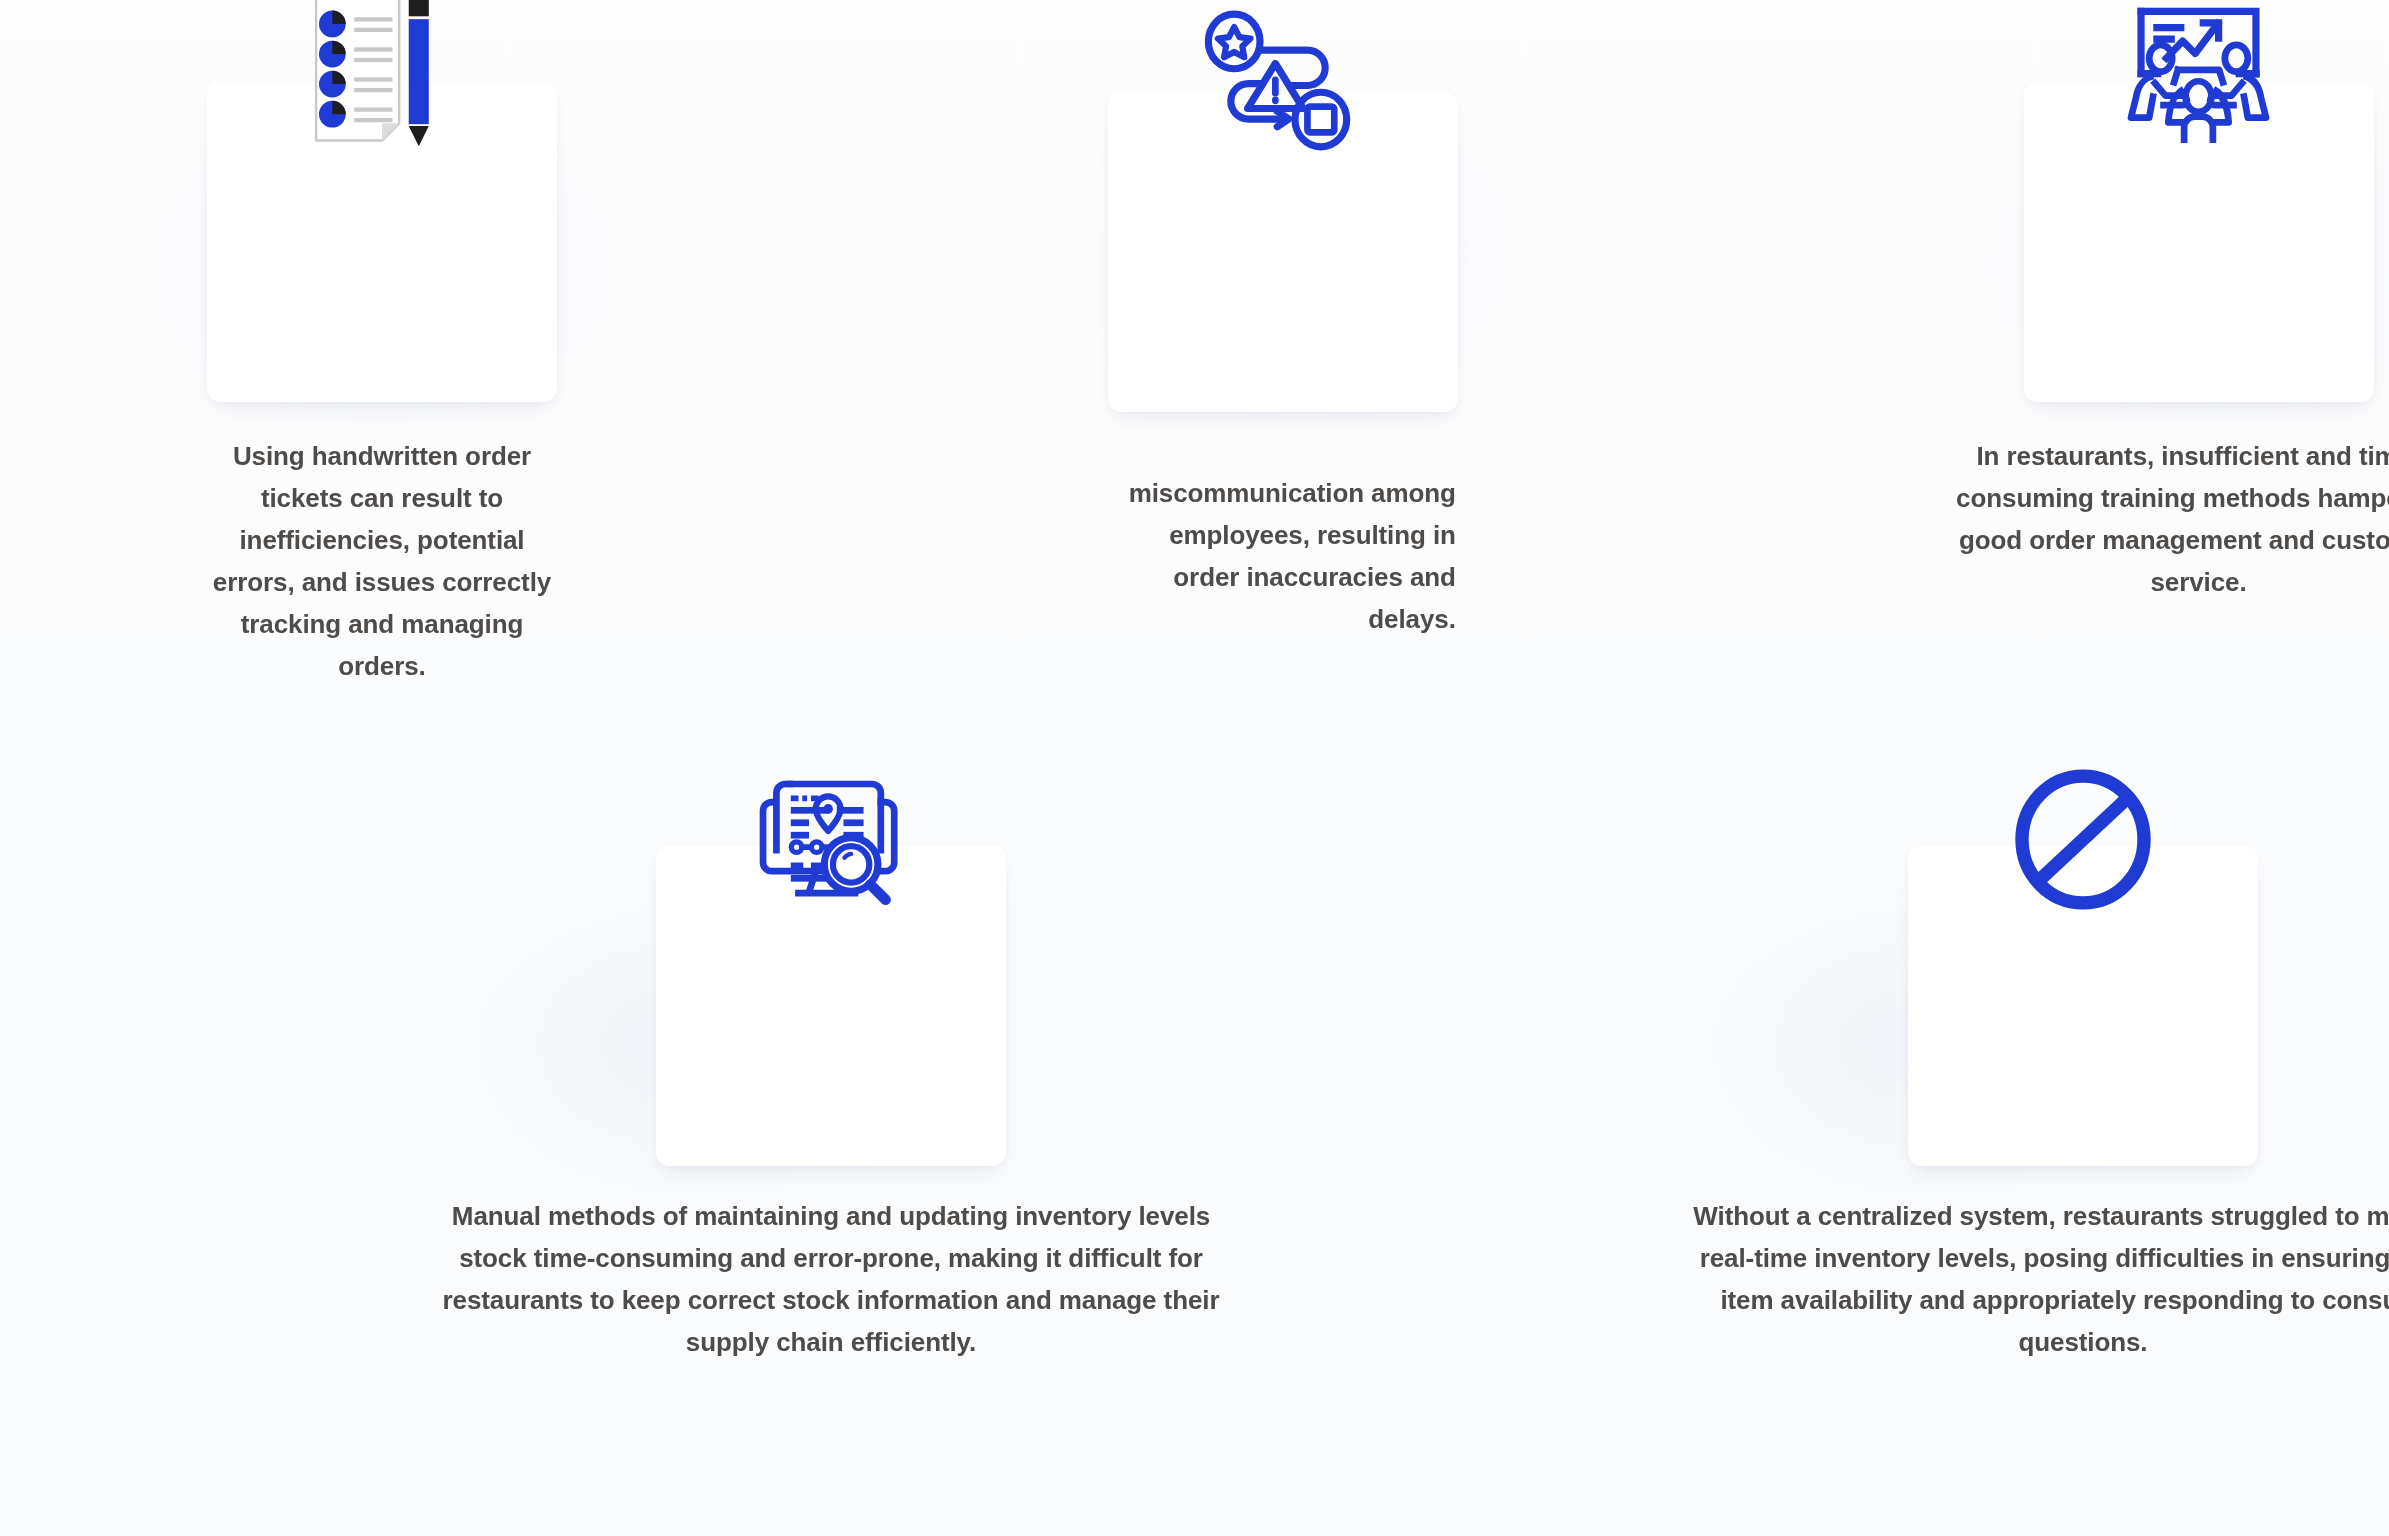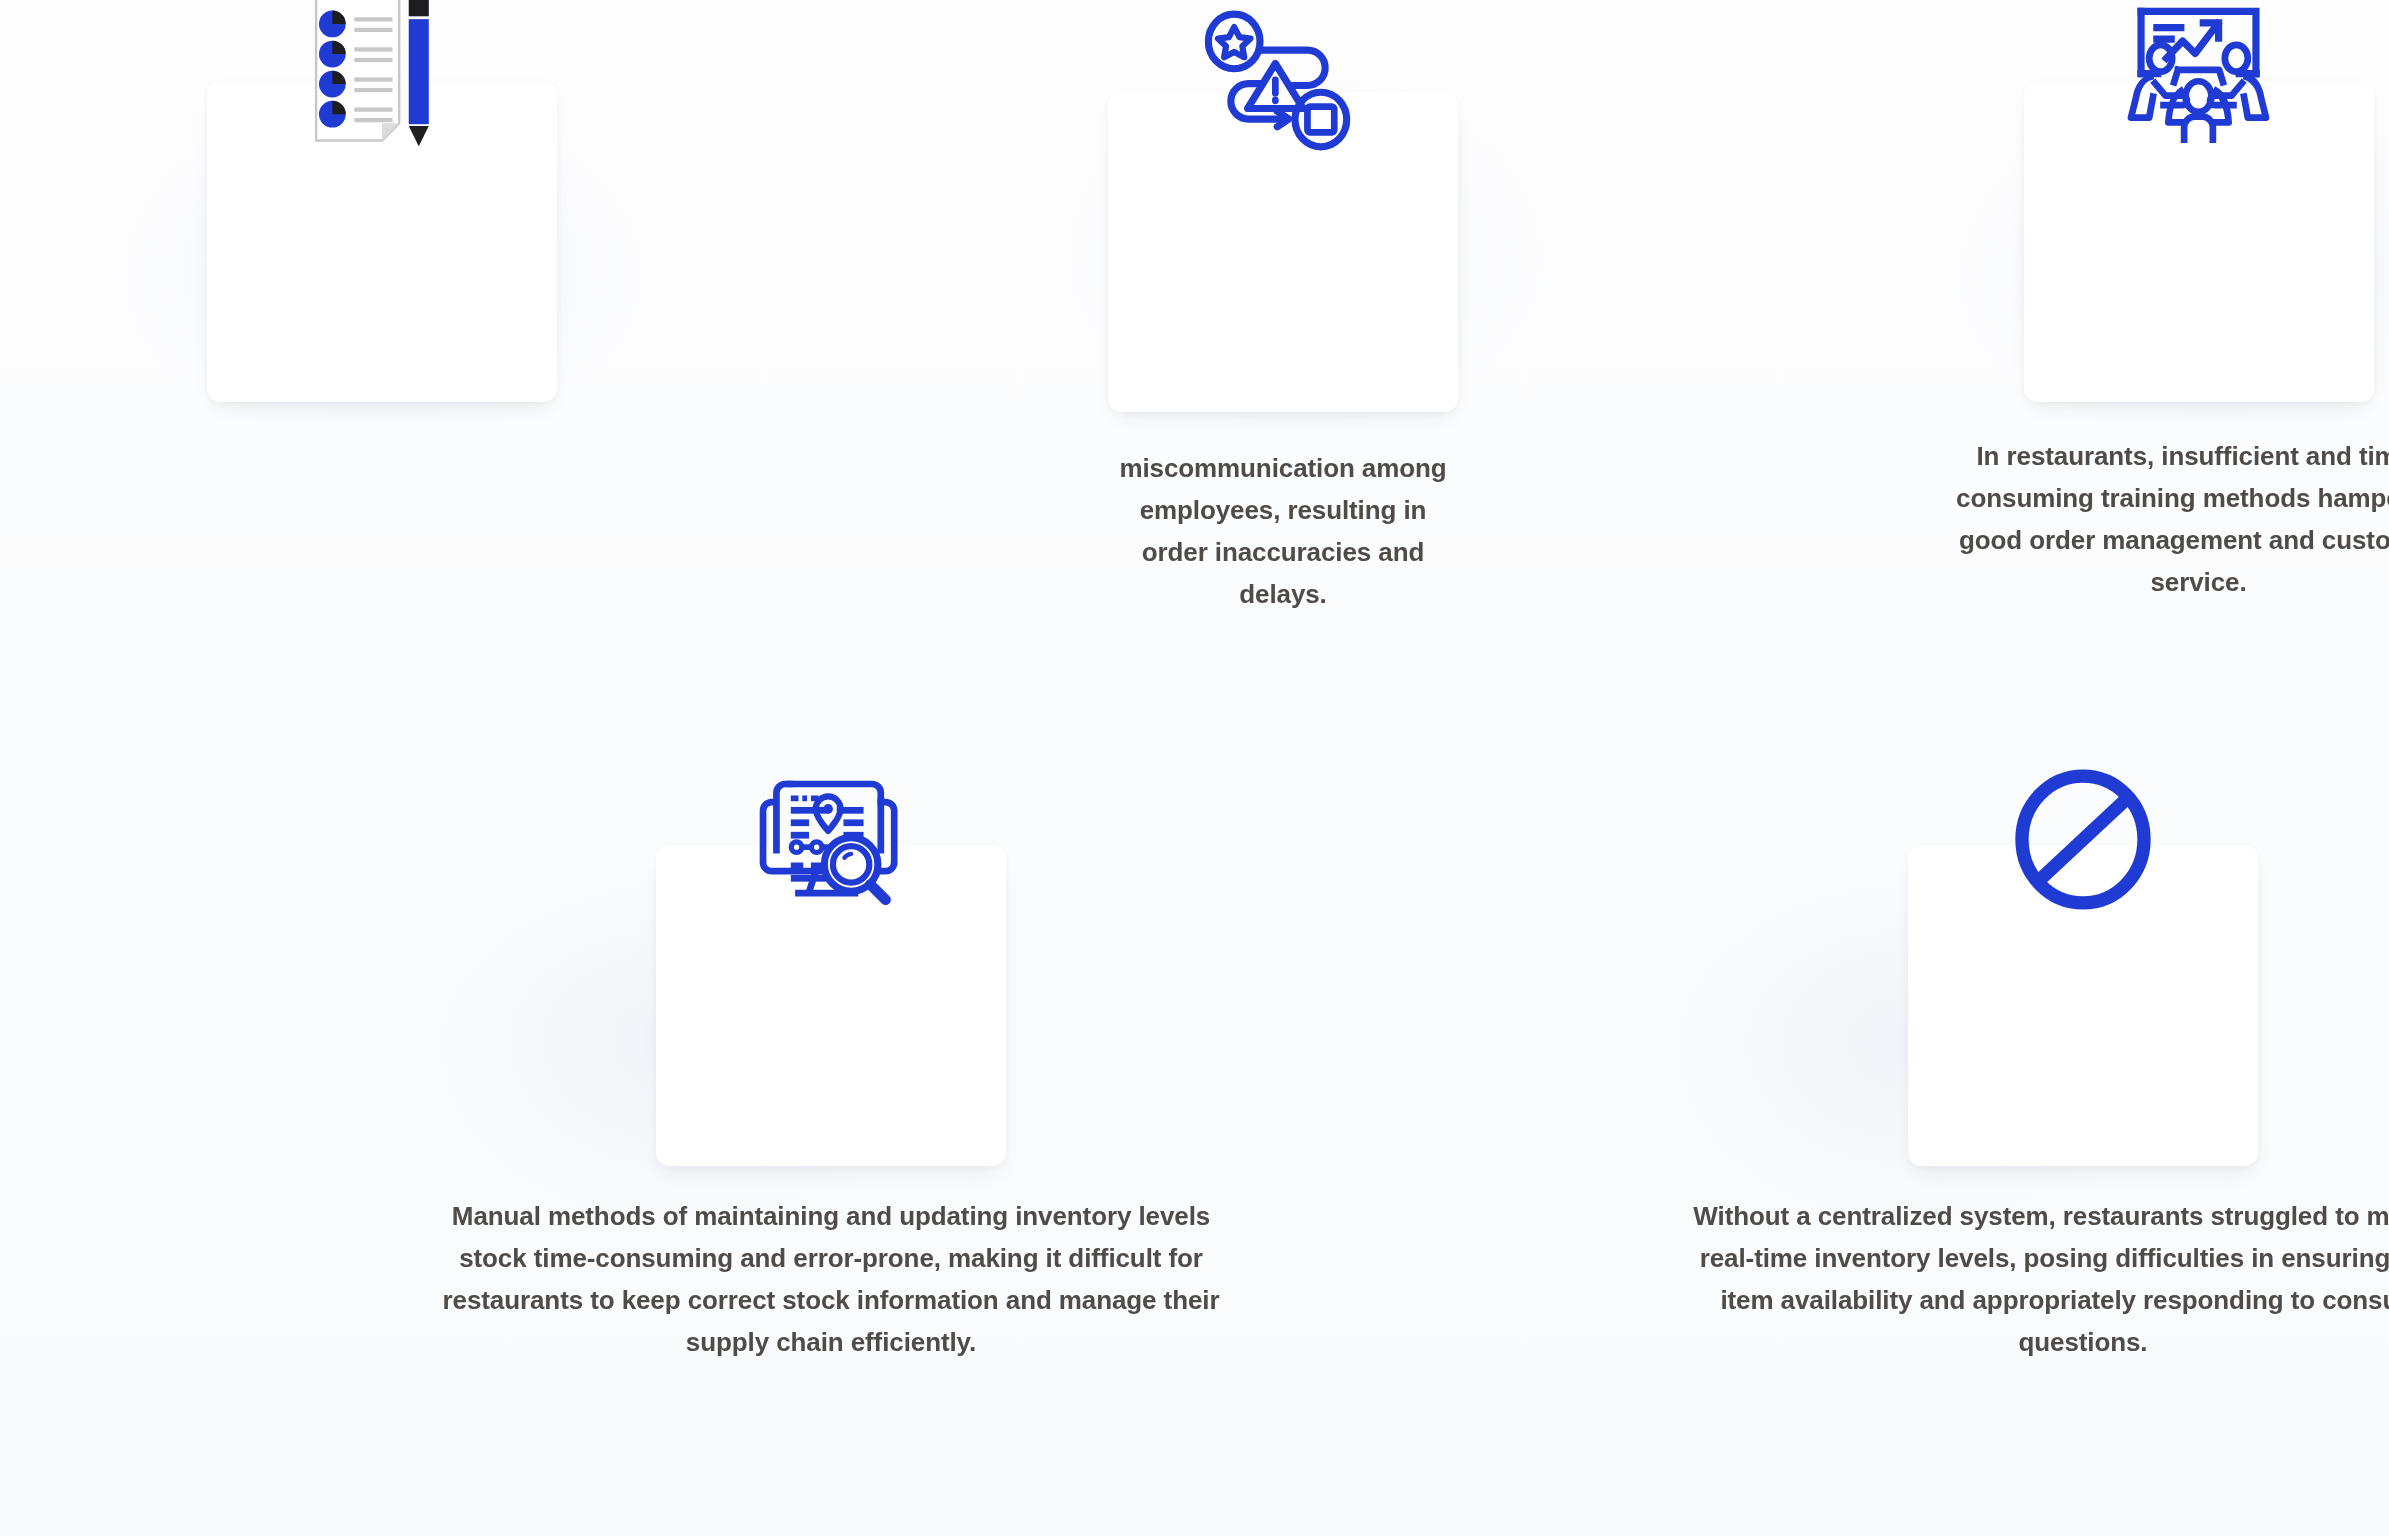--- a/index.html
+++ b/index.html
@@ -67,21 +67,21 @@
     padding: 0 16.2px;
   }
 
   
   .c1 { left: 119px;  top: 81px; }
   .c2 { left: 1020px; top: 91px; }
   .c3 { left: 1926px; top: 81px; }
   .c4 { left: 420px;  top: 845px; }
   .c5 { left: 1677px; top: 845px; }
 
-  .c2 .caption { margin-top: 35px; }
+  .c2 .caption { margin-top: 60px; text-align: right; }
   .c4 .caption, .c5 .caption { margin-top: 29px; }
 
   .c1 .caption { max-width: 397px; margin-left:auto; margin-right:auto; }
   .c2 .caption { max-width: 378px; margin-left:auto; margin-right:auto; }
   .c3 .caption { max-width: 545px; margin-left:auto; margin-right:auto; }
   .c4 .caption, .c5 .caption { max-width: 822px; margin-left:auto; margin-right:auto; }
 
   .c4 { width: 822px; }
   .c5 { width: 812px; }
   .c3 { width: 545px; }
@@ -133,20 +133,21 @@
             <rect x="142" y="267" width="80" height="9" fill="#C8C8C8"></rect>
             <rect x="142" y="289" width="80" height="9" fill="#C8C8C8"></rect>
           </g>
 
           <rect x="256" y="36" width="42" height="40" fill="#1E1E20"></rect>
           <rect x="256" y="82" width="42" height="220" fill="#1F3BD4"></rect>
           <path d="M256 306 H298 L277 348 Z" fill="#1E1E20"></path>
         </svg>
       </div>
     </div>
+    <div class="caption">Using handwritten order tickets can result to inefficiencies, potential errors, and issues correctly tracking and managing orders.</div>
   </div>
 
   <div class="card c2">
     <div class="panel">
       <div class="icon-wrap">
         <svg width="158" height="158" viewBox="0 0 330 330" fill="none" xmlns="http://www.w3.org/2000/svg" stroke="#1F3BD4" stroke-width="15" stroke-linecap="round" stroke-linejoin="round">
 
           <path d="M118 90 H215 a37 37 0 0 1 0 74 H178" stroke-width="15" fill="none"></path>
           <path d="M118 160 H92 a37 37 0 0 0 0 74 H168" stroke-width="15" fill="none"></path>
           <path d="M152 218 L176 234 L152 250" stroke-width="15" fill="none"></path>

